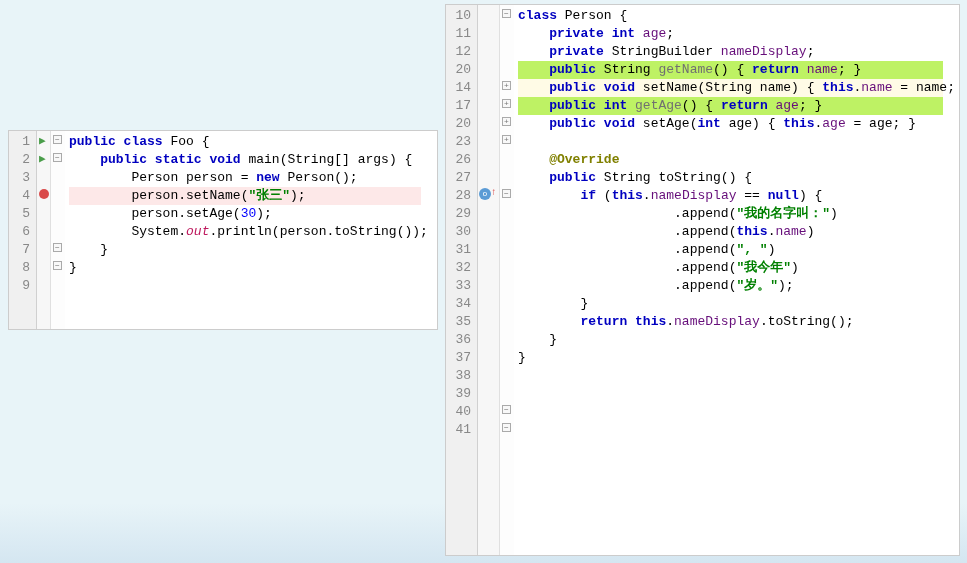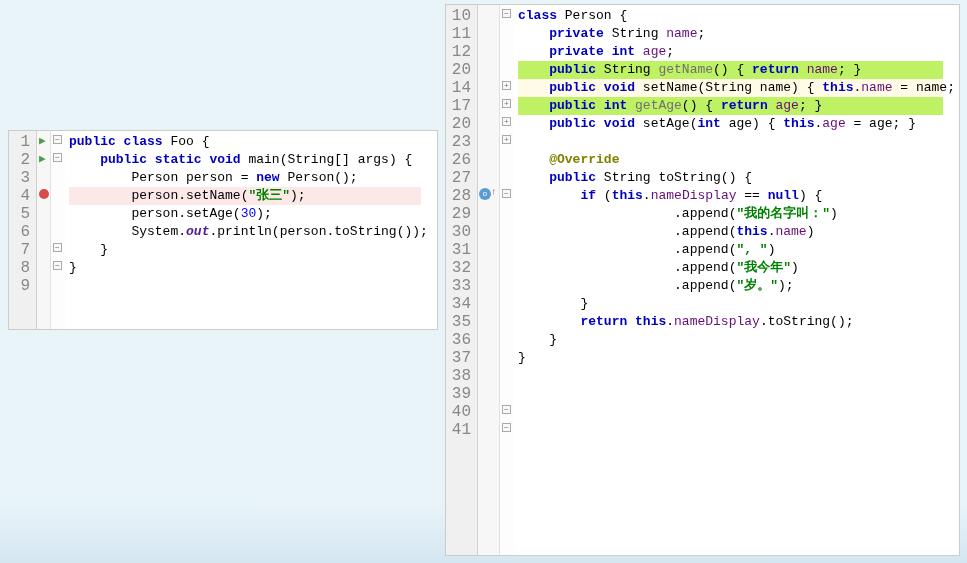--- a/index.html
+++ b/index.html
@@ -39,21 +39,21 @@
   height: 552px;
 }
 .gutter {
   float: left;
   width: 28px;
   background: #f0f0f0;
   border-right: 1px solid #d0d0d0;
   text-align: right;
   color: #888;
   padding: 2px 6px 2px 0;
-  font-size: 16px;
+  font-size: 13px;
   height: 100%;
 }
 .gutter2 {
   float: left;
   width: 14px;
   background: #f7f7f7;
   border-right: 1px solid #e0e0e0;
   height: 100%;
   position: relative;
 }
@@ -74,21 +74,21 @@
   line-height: 18px;
   white-space: pre;
 }
 .gutter .line { height: 18px; line-height: 18px; }
 .hl-red { background: #fde8e8; }
 .hl-yellow { background: #fffbe6; }
 .hl-yellow-light { background: #bef264; }
 .kw { color: #0000c0; font-weight: bold; }
 .str { color: #008000; font-weight: bold; }
 .num { color: #0000ff; }
-.static-italic { color: #4c1d95; font-style: italic; font-weight: bold; }
+.static-italic { color: #be185d; font-style: italic; }
 .field { color: #660e7a; }
 .ann { color: #808000; font-weight: bold; }
 .grey { color: #707070; }
 .run-icon {
   position: absolute;
   color: #4a9d4a;
   font-size: 11px;
   left: 2px;
 }
 .bp-icon {
@@ -207,22 +207,22 @@
     <span class="fold-box" style="top:76px;">+</span>
     <span class="fold-box" style="top:94px;">+</span>
     <span class="fold-box" style="top:112px;">+</span>
     <span class="fold-box" style="top:130px;">+</span>
     <span class="fold-box" style="top:184px;">−</span>
     <span class="fold-box" style="top:400px;">−</span>
     <span class="fold-box" style="top:418px;">−</span>
   </div>
   <div class="code-area">
     <div class="line"><span class="kw">class </span><span>Person {</span></div>
-    <div class="line"><span>    </span><span class="kw">private </span><span>String </span><span class="field">name</span><span>;</span></div>
     <div class="line"><span>    </span><span class="kw">private </span><span class="kw">int </span><span class="field">age</span><span>;</span></div>
+    <div class="line"><span>    </span><span class="kw">private </span><span>StringBuilder </span><span class="field">nameDisplay</span><span>;</span></div>
     <div class="line hl-yellow-light"><span>    </span><span class="kw">public </span><span>String </span><span class="grey">getName</span><span>() { </span><span class="kw">return </span><span class="field">name</span><span>; }</span></div>
     <div class="line hl-yellow"><span>    </span><span class="kw">public </span><span class="kw">void </span><span>setName(String name) { </span><span class="kw">this</span><span>.</span><span class="field">name</span><span> = name; }</span></div>
     <div class="line hl-yellow-light"><span>    </span><span class="kw">public </span><span class="kw">int </span><span class="grey">getAge</span><span>() { </span><span class="kw">return </span><span class="field">age</span><span>; }</span></div>
     <div class="line"><span>    </span><span class="kw">public </span><span class="kw">void </span><span>setAge(</span><span class="kw">int </span><span>age) { </span><span class="kw">this</span><span>.</span><span class="field">age</span><span> = age; }</span></div>
     <div class="line"><span></span></div>
     <div class="line"><span>    </span><span class="ann">@Override</span></div>
     <div class="line"><span>    </span><span class="kw">public </span><span>String toString() {</span></div>
     <div class="line"><span>        </span><span class="kw">if </span><span>(</span><span class="kw">this</span><span>.</span><span class="field">nameDisplay</span><span> == </span><span class="kw">null</span><span>) {</span></div>
     <div class="line"><span>                    .append(</span><span class="str">"我的名字叫："</span><span>)</span></div>
     <div class="line"><span>                    .append(</span><span class="kw">this</span><span>.</span><span class="field">name</span><span>)</span></div>

